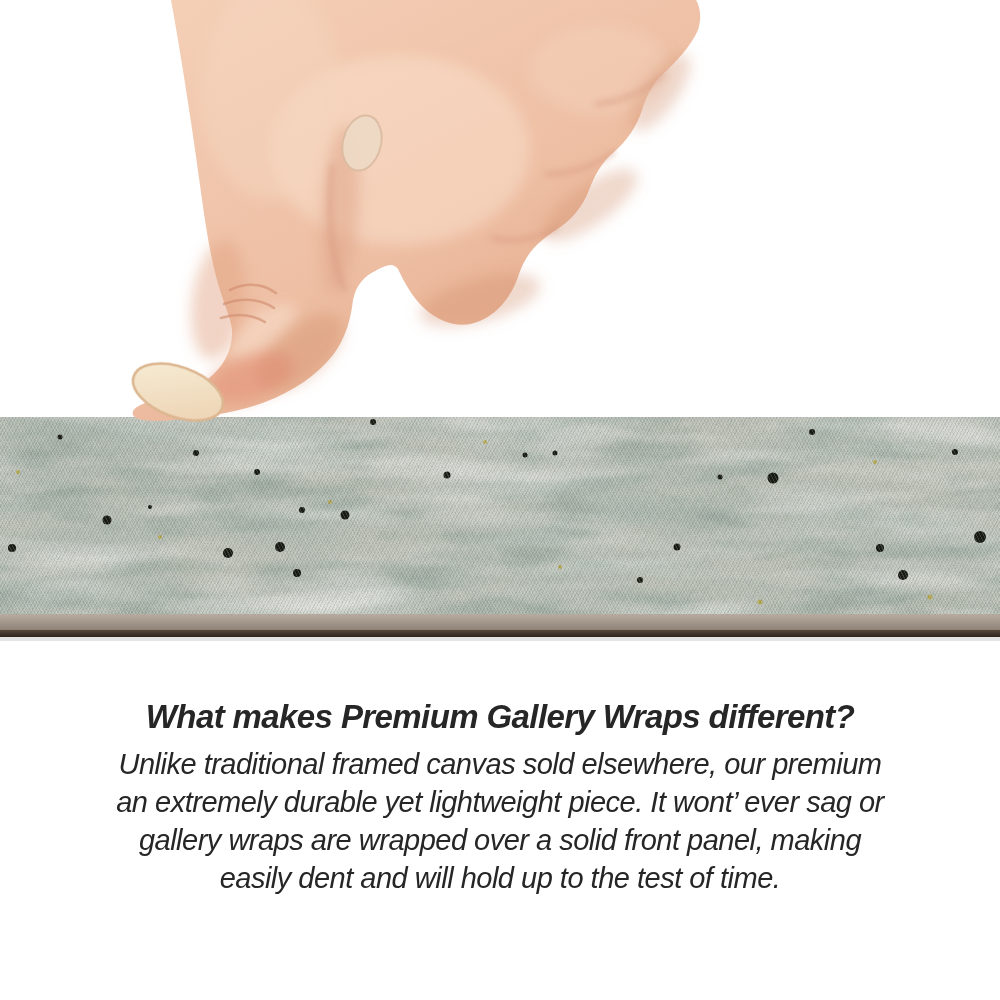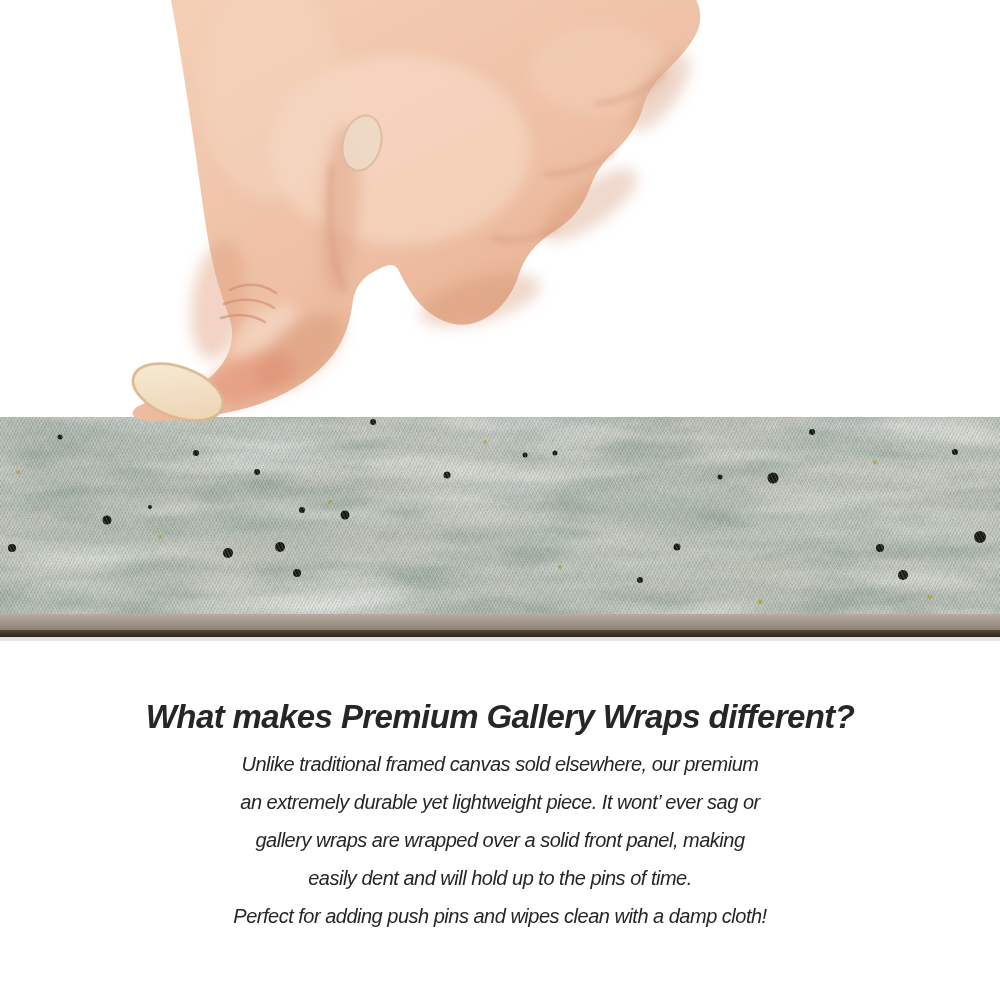--- a/index.html
+++ b/index.html
@@ -19,21 +19,21 @@
   }
   .caption{
     position:absolute;left:0;top:698px;width:1000px;z-index:4;
     text-align:center;color:#262626;font-style:italic;
   }
   .caption h1{
     margin:0 0 9px 0;font-size:33px;font-weight:700;letter-spacing:-0.6px;
     font-style:italic;color:#262626;
   }
   .caption .bodyline{
-    font-size:20px;line-height:38px;font-weight:400;letter-spacing:-0.5px;
+    font-size:29px;line-height:38px;font-weight:400;letter-spacing:-0.5px;
     white-space:nowrap;
   }
 </style>
 </head>
 <body>
 
 <div class="stage">
 
   <div class="strip">
     <svg width="1000" height="225" viewBox="0 0 1000 225" preserveAspectRatio="none">
@@ -192,17 +192,16 @@
       <path d="M 224,304 C 243,297 261,299 274,308"></path>
       <path d="M 221,318 C 237,313 253,315 265,322"></path>
     </g>
   </svg>
 
   <div class="caption">
     <h1>What makes Premium Gallery Wraps different?</h1>
     <div class="bodyline">Unlike traditional framed canvas sold elsewhere, our premium</div>
     <div class="bodyline">an extremely durable yet lightweight piece. It wont’ ever sag or</div>
     <div class="bodyline">gallery wraps are wrapped over a solid front panel, making</div>
-    <div class="bodyline">easily dent and will hold up to the pins of time.</div>
-    <div class="bodyline">Perfect for adding push pins and wipes clean with a damp cloth!</div>
+    <div class="bodyline">easily dent and will hold up to the test of time.</div>
   </div>
 
 </div>
 
 </body></html>

